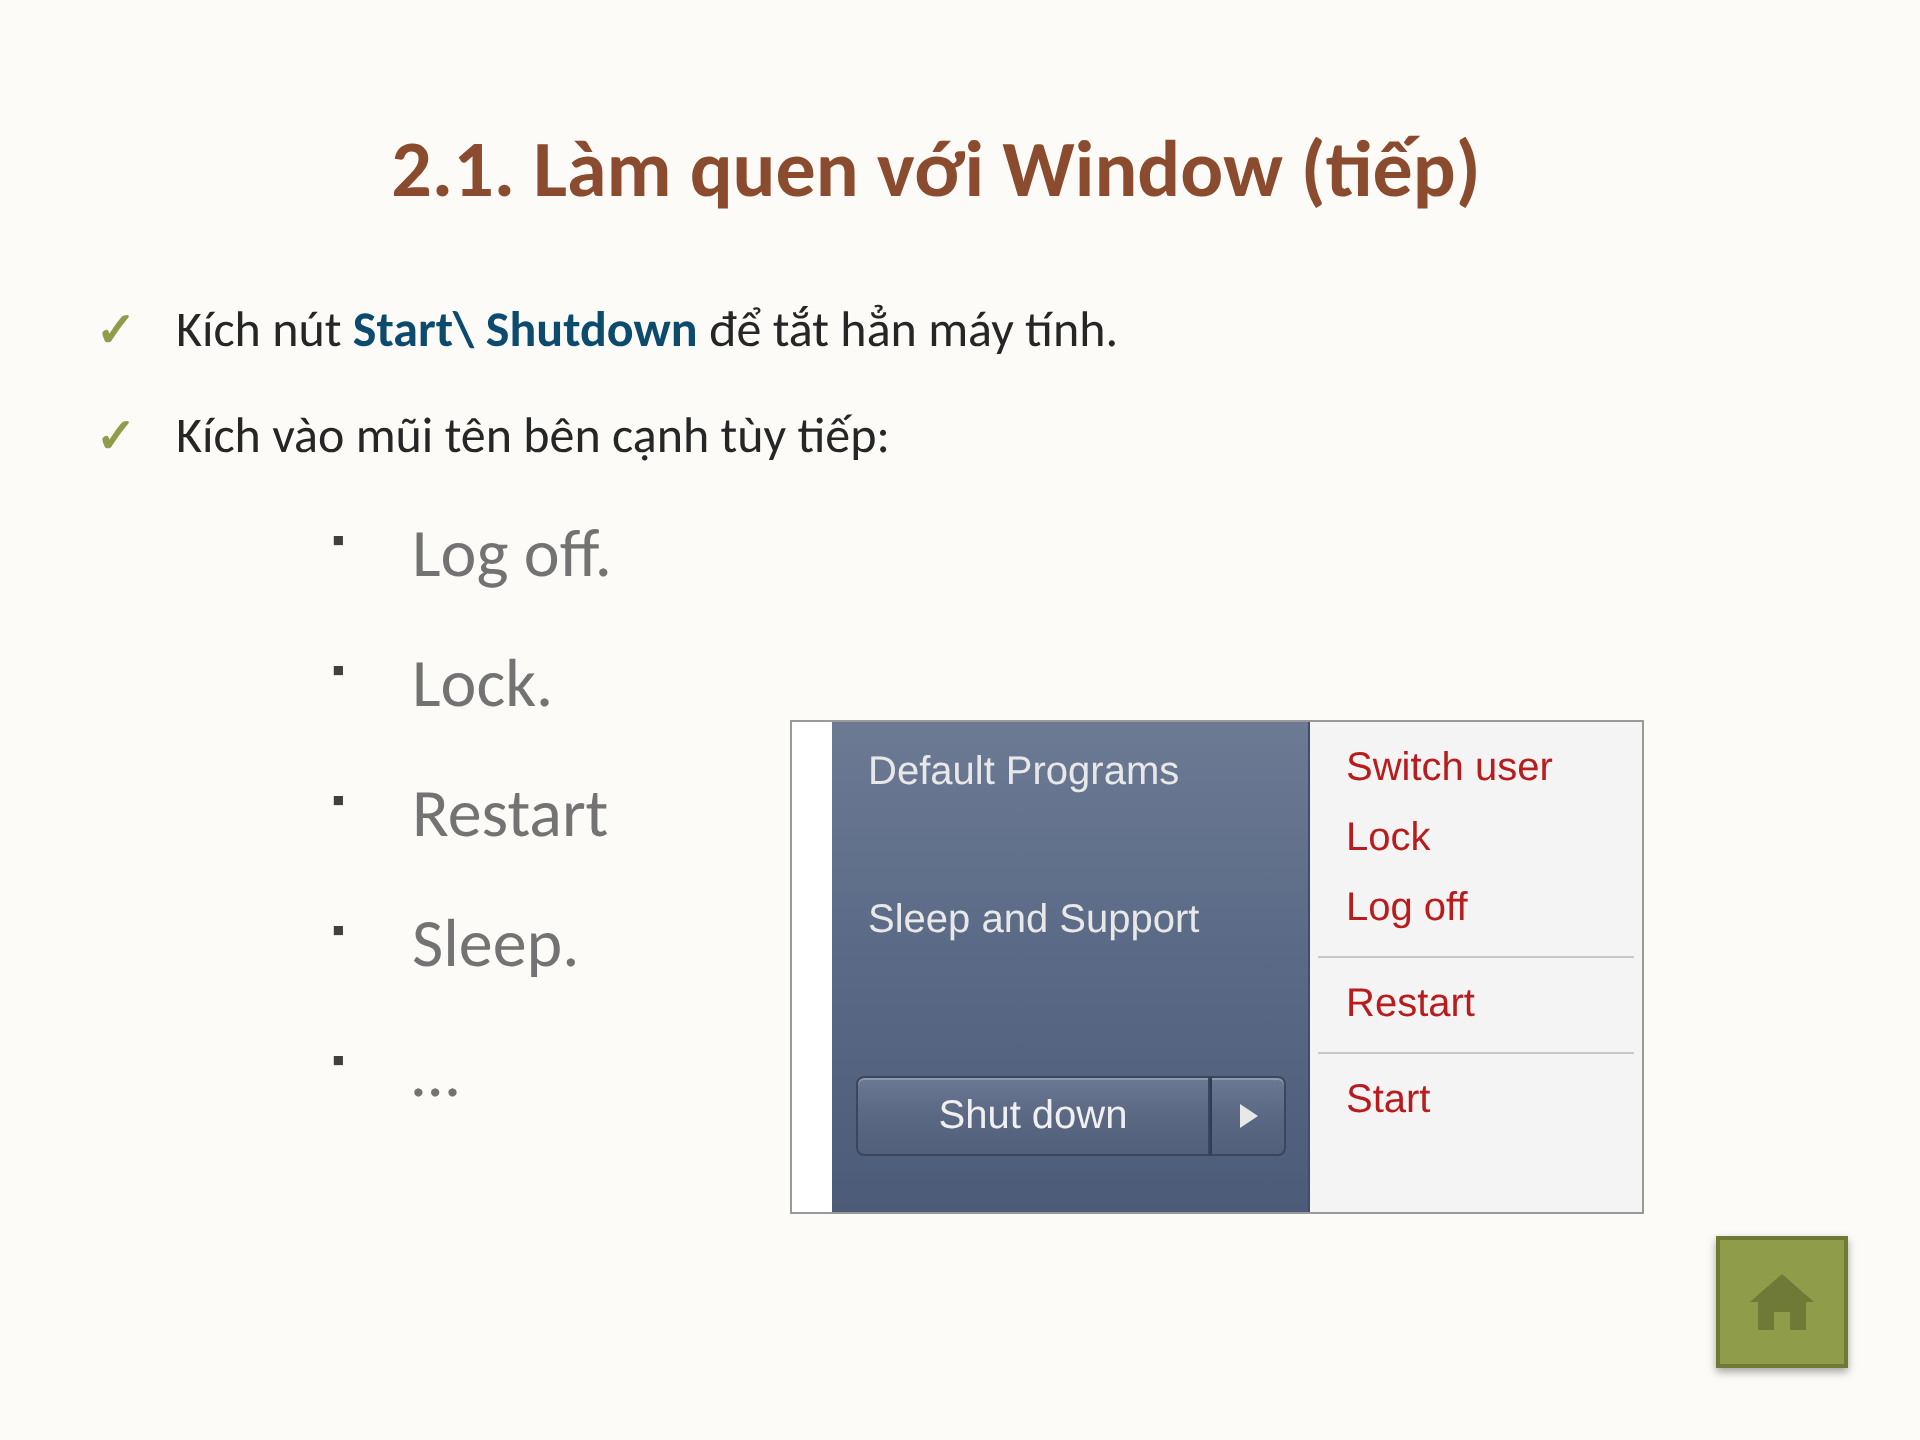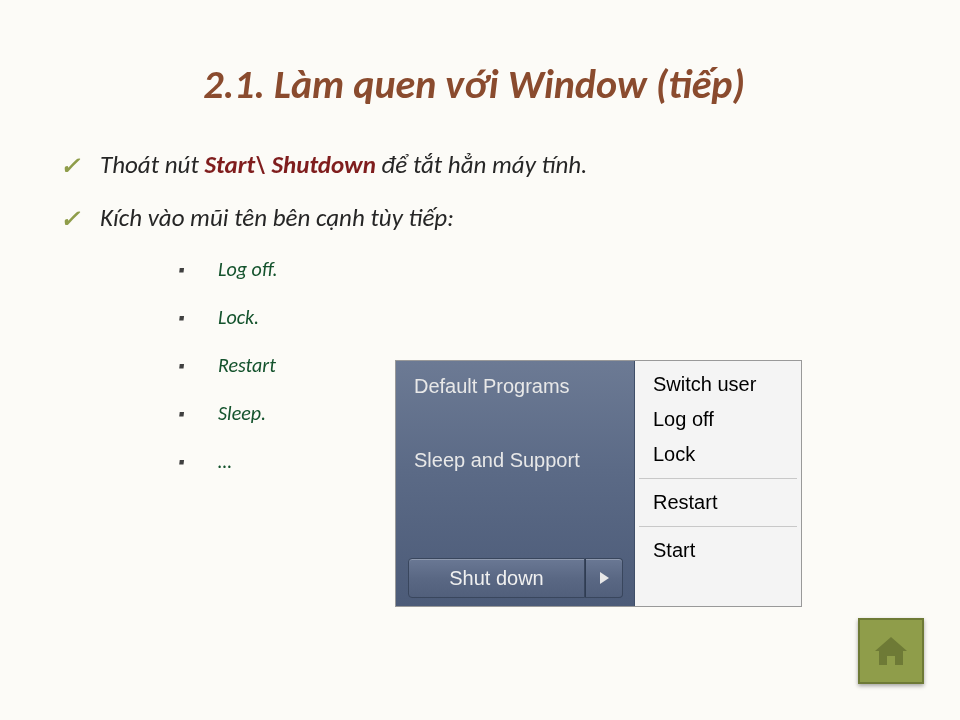--- a/index.html
+++ b/index.html
@@ -7,23 +7,22 @@
     padding: 0;
     width: 960px;
     height: 720px;
     background: #fcfbf7;
     font-family: Calibri, "Segoe UI", sans-serif;
     color: #3a3a3a;
     overflow: hidden;
     position: relative;
   }
   .slide {
-    padding: 50px 50px 0 38px;
+    padding: 50px 50px 0 26px;
     box-sizing: border-box;
-    font-style: italic;
   }
   h1.title {
     text-align: center;
     color: #8a4b2e;
     font-size: 40px;
     font-weight: bold;
     margin: 10px 0 40px 0;
   }
   h2.subtitle {
     color: #8a4b2e;
@@ -46,55 +45,56 @@
   .bullets > li::before {
     content: "✓";
     position: absolute;
     left: 0;
     top: 2px;
     color: #8f9d4a;
     font-size: 24px;
     font-weight: bold;
   }
   .bold-brown {
-    color: #7f1d1d;
+    color: #0c4a6e;
     font-weight: bold;
     margin-top: 15px;
   }
   .sub-bullets {
     list-style: none;
     padding: 0;
     margin: 24px 0 0 140px;
   }
   .sub-bullets > li {
     position: relative;
     padding-left: 40px;
-    font-size: 20px;
+    font-size: 34px;
     margin-bottom: 24px;
-    color: #14532d;
+    color: #737373;
   }
   .sub-bullets > li::before {
     content: "▪";
     position: absolute;
     left: 0;
     top: 2px;
     color: #404040;
     font-size: 18px;
   }
 
   
   .win-shot {
     position: absolute;
     left: 395px;
     top: 360px;
     width: 405px;
     height: 245px;
     border: 1px solid #999;
     background: #fff;
     display: flex;
+    padding-left: 20px;
   }
   .win-left {
     width: 238px;
     height: 100%;
     background: linear-gradient(180deg, #6c7a94 0%, #5b6a86 45%, #4c5b78 100%);
     border-right: 1px solid #3f4e68;
     position: relative;
     color: #e8e8e8;
     font-family: "Segoe UI", Tahoma, sans-serif;
     overflow: hidden;
@@ -109,21 +109,21 @@
   .win-left .help {
     position: absolute;
     left: 18px;
     top: 88px;
     font-size: 20px;
     white-space: nowrap;
   }
   .win-shutdown-row {
     position: absolute;
     left: 12px;
-    bottom: 8px;
+    bottom: 28px;
     width: 215px;
     height: 40px;
     display: flex;
   }
   .win-shut-btn {
     flex: 1;
     background: linear-gradient(180deg, #6a7894 0%, #5a6884 50%, #515f7b 100%);
     border: 1px solid #39465d;
     border-radius: 4px 0 0 4px;
     box-shadow: inset 0 1px 0 rgba(255,255,255,0.25);
@@ -148,21 +148,21 @@
   .win-arrow-btn .tri {
     width: 0; height: 0;
     border-top: 6px solid transparent;
     border-bottom: 6px solid transparent;
     border-left: 9px solid #e8e8e8;
   }
   .win-right {
     flex: 1;
     background: #f4f4f4;
     font-family: "Segoe UI", Tahoma, sans-serif;
-    color: #000000;
+    color: #b91c1c;
   }
   .win-menu {
     list-style: none;
     margin: 0;
     padding: 6px 0;
   }
   .win-menu li {
     padding: 6px 18px;
     font-size: 20px;
   }
@@ -190,21 +190,21 @@
   .home-icon svg { display: block; }
 </style>
 </head>
 <body>
 
 <div class="slide">
   <h1 class="title">2.1. Làm quen với Window (tiếp)</h1>
 
   <ul class="bullets">
     <li>
-      <span>Thoát nút </span><span class="bold-brown">Start\ Shutdown</span><span> để tắt hẳn máy tính.</span>
+      <span>Kích nút </span><span class="bold-brown">Start\ Shutdown</span><span> để tắt hẳn máy tính.</span>
     </li>
     <li>
       <span>Kích vào mũi tên bên cạnh tùy tiếp:</span>
     </li>
   </ul>
 
   <ul class="sub-bullets">
     <li>Log off.</li>
     <li>Lock.</li>
     <li>Restart</li>
@@ -220,22 +220,22 @@
     <div class="win-shutdown-row">
       <div class="win-shut-btn">Shut down</div>
       <div class="win-arrow-btn">
         <span class="tri"></span>
       </div>
     </div>
   </div>
   <div class="win-right">
     <ul class="win-menu">
       <li>Switch user</li>
+      <li>Lock</li>
       <li>Log off</li>
-      <li>Lock</li>
       <li class="sep"></li>
       <li>Restart</li>
       <li class="sep"></li>
       <li>Start</li>
     </ul>
   </div>
 </div>
 
 <div class="home-icon">
   <svg width="40" height="40" viewBox="0 0 40 40">

